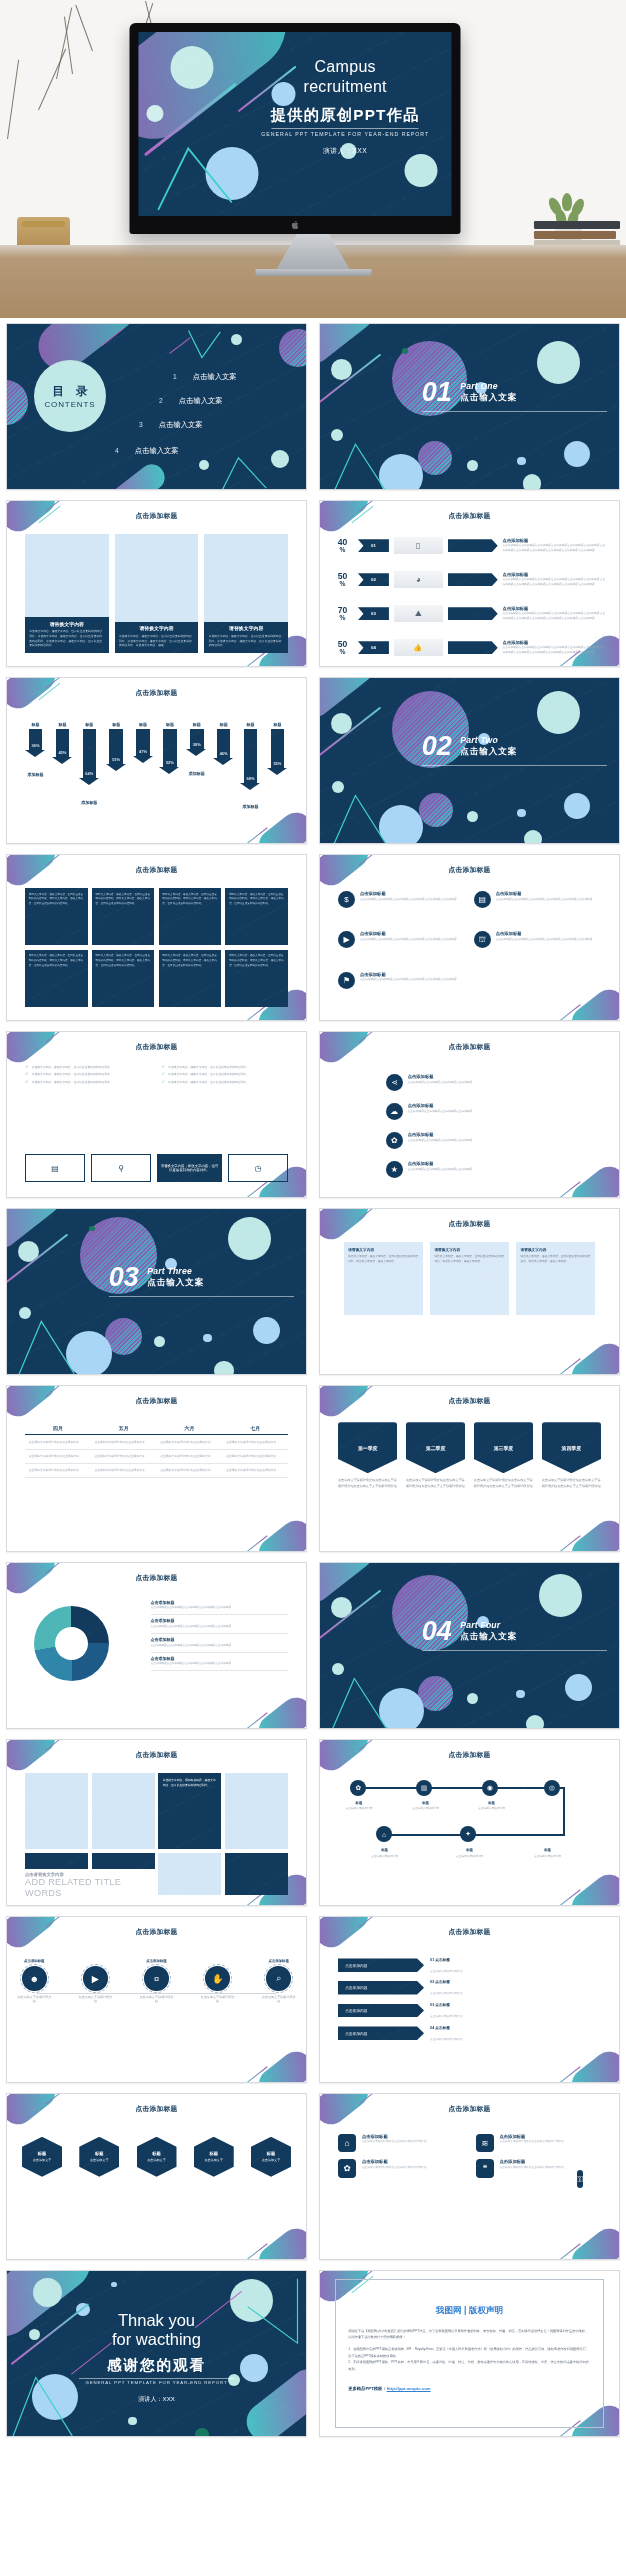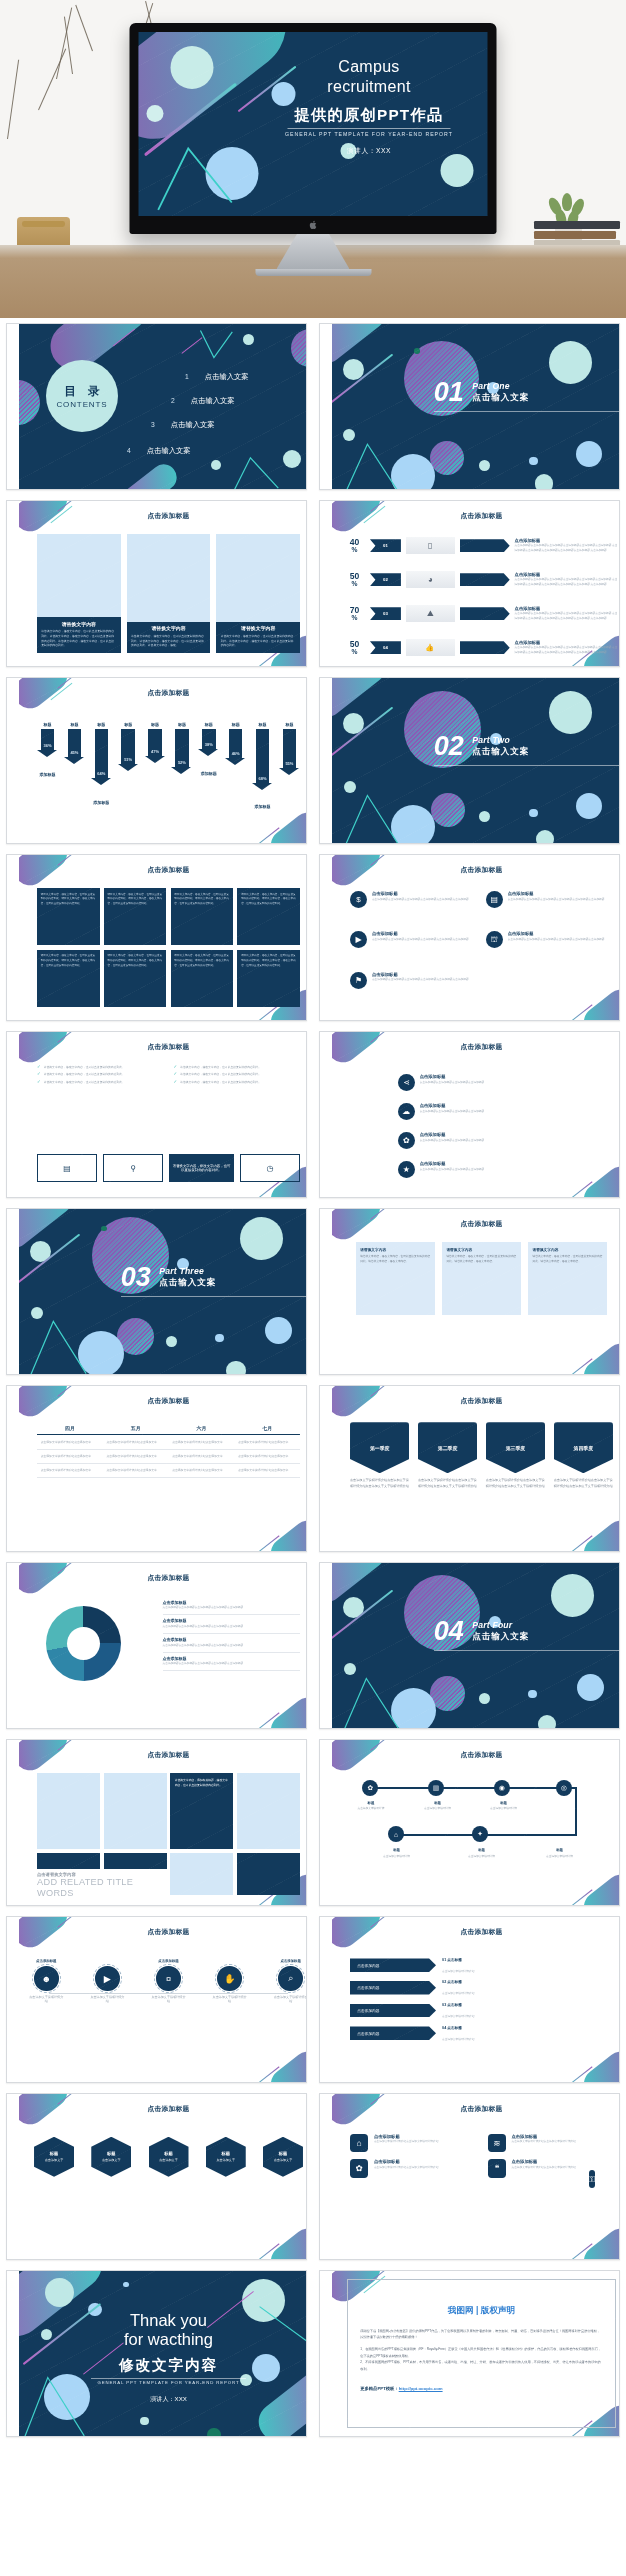--- a/index.html
+++ b/index.html
@@ -25,33 +25,33 @@
   .vase:after{content:"";position:absolute;inset:3.7px 4.9px auto 4.9px;height:6.1px;background:#b8944f;border-radius:2.4px;}
   .books { position:absolute; right:6.1px; bottom:50px; width:86px; }
   .book { height:8px; margin-top:1.8px; border-radius:1.2px; }
   .plant { position:absolute; right:37px; bottom:72px; width:43px; height:53px; }
   .pot { position:absolute; left:8.6px; bottom:0; width:27px; height:21px;
          background:linear-gradient(180deg,#e7e4de,#cfcac1); border-radius:1.8px 1.8px 3.7px 3.7px;}
   .leaf { position:absolute; width:9.8px; height:18.4px; background:#7d9d5c; border-radius:60% 60% 50% 50%; }
 
   
   .imac { position:absolute; left:50%; top:23px; transform:translateX(-50%); width:367px; }
-  .screen-bezel { width:367px; height:211px; background:#0d0d0f; border-radius:6.1px 6.1px 2.4px 2.4px;
+  .screen-bezel { width:331px; height:211px; background:#0d0d0f; border-radius:6.1px 6.1px 2.4px 2.4px;
                   padding:8.6px 8.6px 18.4px 8.6px; position:relative;
                   box-shadow:0 8.6px 18.4px rgba(0,0,0,.28); }
   .screen { width:100%; height:100%; position:relative; overflow:hidden; background:#123a5c; }
   .apple-logo { position:absolute; left:50%; bottom:4.3px; transform:translateX(-50%);
                 width:8.6px; height:9.8px; }
   .stand { width:73px; height:35px; margin:0 auto;
            background:linear-gradient(180deg,#cfd2d6,#a9aeb4); clip-path:polygon(28% 0,72% 0,100% 100%,0 100%); }
   .foot { width:116px; height:6.7px; margin:0 auto; border-radius:0 0 3.7px 3.7px;
           background:linear-gradient(180deg,#c2c6cb,#9a9fa6); }
 
   
-  .slide { position:relative; width:100%; height:100%; overflow:hidden; background:#123a5c;margin-left:12px; }
+  .slide { position:relative; width:100%; height:100%; overflow:hidden; background:#123a5c; }
   .slide.dark { background:#123a5c; }
   .slide.light { background:#ffffff; }
   .circ { position:absolute; border-radius:50%; }
   .pill { position:absolute; border-radius:611px; }
   .bar  { position:absolute; border-radius:611px; }
 
   .hero-txt { position:absolute; right:4%; top:14%; width:60%; text-align:center; color:#fff; z-index:6; }
   .hero-en { font-size:16px; font-weight:300; line-height:1.22; letter-spacing:0.3px; }
   .hero-cn { font-size:15.3px; font-weight:700; letter-spacing:1.2px; margin-top:8.6px; }
   .hero-rule { height:0.6px; background:rgba(255,255,255,.55); margin:2.4px auto 1.8px; width:78%; }
@@ -1211,21 +1211,21 @@
           <div class="bar" style="right:58px;top:38px;width:59px;height:1.2px;transform:rotate(-38deg);background:#b763c4"></div>
           <svg style="position:absolute;right:6.1px;top:3.7px" width="61" height="73" viewBox="0 0 100 120">
               <polyline points="96,6 96,112 14,52" fill="none" stroke="#3fd0c9" stroke-width="2"></polyline>
             </svg>
           <svg style="position:absolute;left:2.4px;bottom:-6.1px" width="73" height="73" viewBox="0 0 120 120">
               <polyline points="6,112 44,14 104,110" fill="none" stroke="#3fd0c9" stroke-width="2"></polyline>
             </svg>
           <div class="ty">
             <div class="en">Thnak you</div>
             <div class="en">for wacthing</div>
-            <div class="cn">修改文字内容</div>
+            <div class="cn">感谢您的观看</div>
             <div class="rule"></div>
             <div class="sub">GENERAL PPT TEMPLATE FOR YEAR-END REPORT</div>
             <div class="pres">演讲人：XXX</div>
           </div>
           <div class="wm"></div>
         </div>
       </div>
     </div>
 
     <div class="cell">

